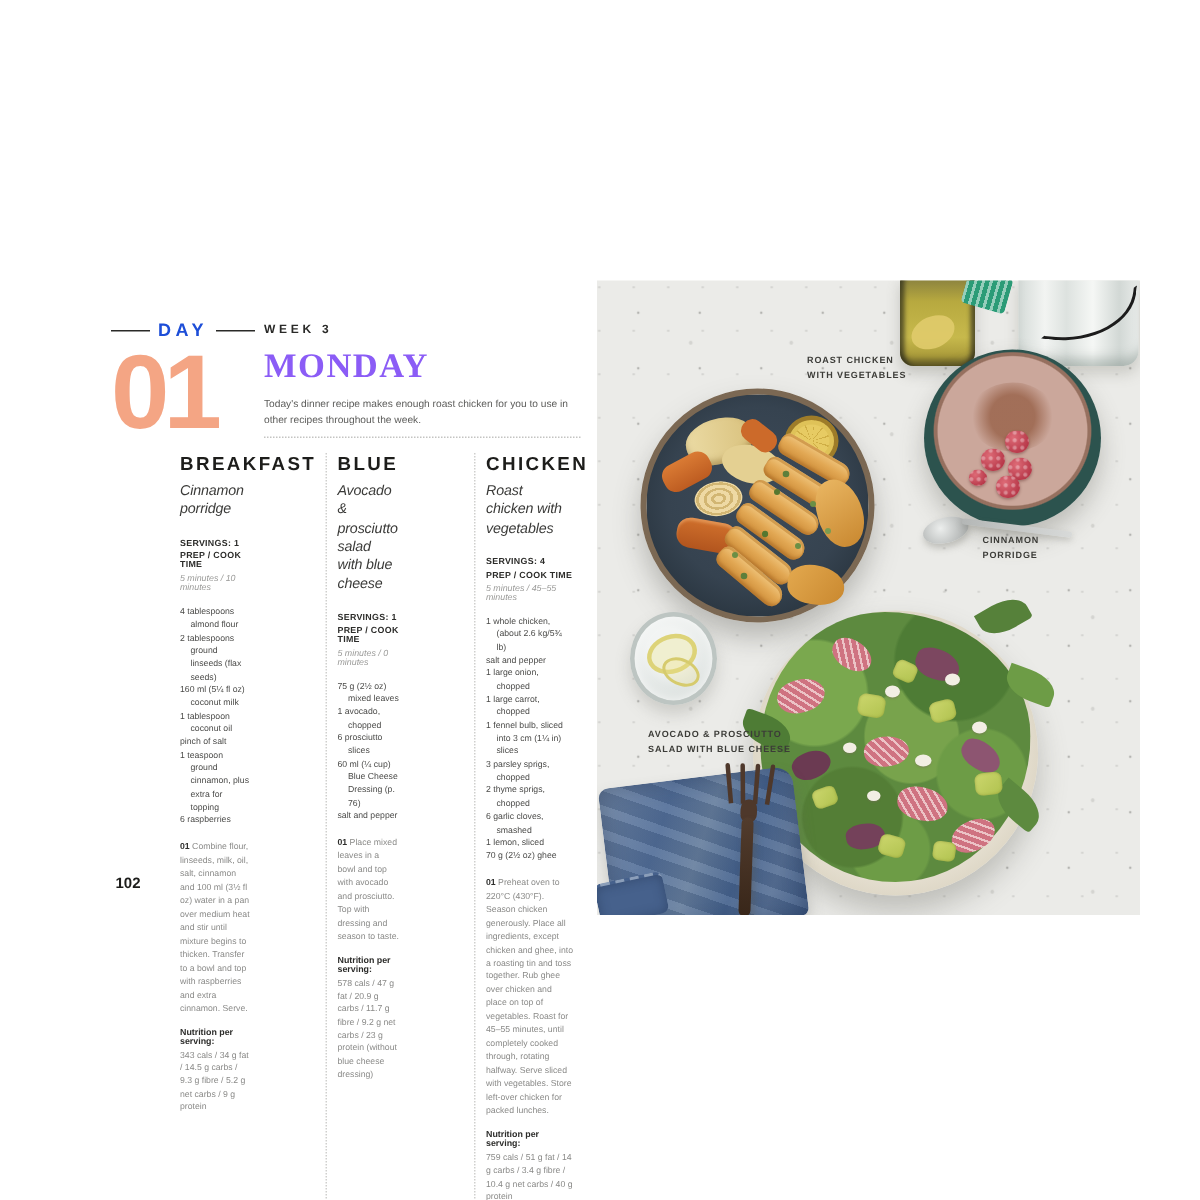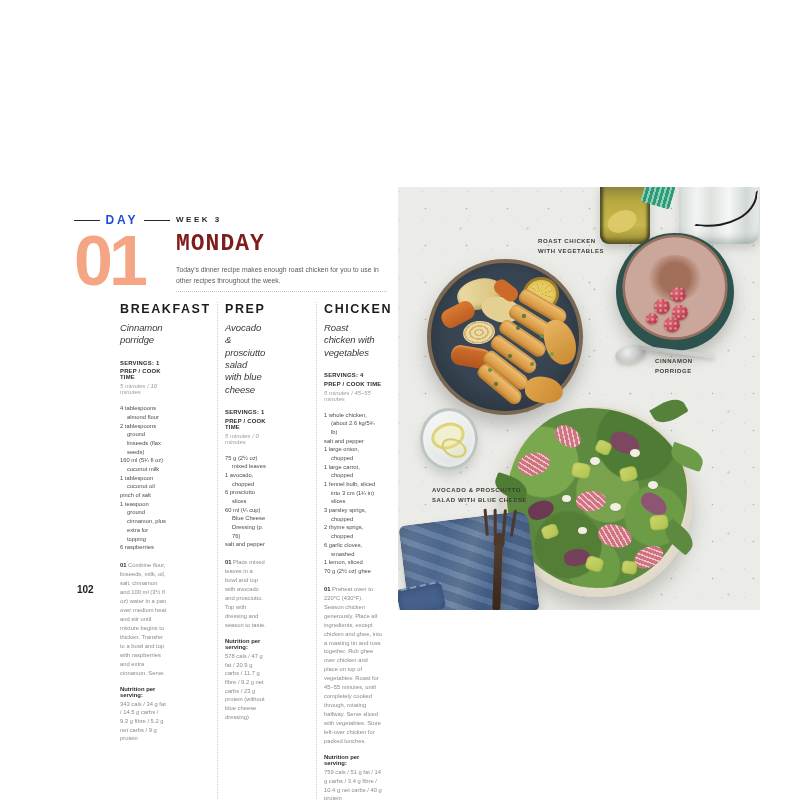--- a/index.html
+++ b/index.html
@@ -10,21 +10,21 @@
   .left-page { position:absolute; left:0; top:0; width:398px; height:800px; }
 
   .day-block { position:absolute; left:74px; top:213px; width:96px; }
   .day-row { display:flex; align-items:center; gap:5px; }
   .day-rule { flex:1; height:1px; background:#2a2a28; }
   .day-label { font-size:12px; font-weight:bold; letter-spacing:3px; color:#1d4ed8; }
   .day-number { font-size:70px; font-weight:bold; letter-spacing:-4px; line-height:.95; color:#f4a584; margin-top:1px; }
 
   .head-right { position:absolute; left:176px; top:215px; width:212px; }
   .week { font-size:8px; font-weight:bold; letter-spacing:2.5px; color:#2a2a28; }
-  .title { font-size:23px; font-weight:800; letter-spacing:1px; color:#7f1d1d; margin-top:7px; font-family:Liberation Mono, monospace; }
+  .title { font-size:23px; font-weight:800; letter-spacing:1px; color:#8b5cf6; margin-top:7px; font-family:Liberation Serif, serif; }
   .intro { font-size:6.8px; line-height:1.55; color:#5c5c5a; margin-top:8px; width:205px; }
 
   .dotted-h { position:absolute; left:176px; top:291px; width:211px; border-top:1.5px dotted #c4c4c2; }
 
   .meals { position:absolute; left:76px; top:302px; width:312px; display:grid; grid-template-columns:97px 99px 116px; }
   .meal { padding-right:6px;margin-left:44px; }
   .meal + .meal { border-left:1px dotted #cfcfcd; padding-left:7px; }
   .meal-label { font-size:12.5px; font-weight:800; letter-spacing:1.6px; color:#1d1d1b; font-family:"Liberation Sans", sans-serif; }
   .recipe-name { font-size:9.5px; font-style:italic; letter-spacing:-.1px; color:#3a3a38; line-height:1.3; margin-top:6px; }
   .meal:nth-child(2) .recipe-name { max-width:92px; }
@@ -235,21 +235,21 @@
             <div class="ing">pinch of salt</div>
             <div class="ing">1 teaspoon ground cinnamon, plus extra for topping</div>
             <div class="ing">6 raspberries</div>
           </div>
         <p class="method"><span class="step">01</span> <span>Combine flour, linseeds, milk, oil, salt, cinnamon and 100 ml (3½ fl oz) water in a pan over medium heat and stir until mixture begins to thicken. Transfer to a bowl and top with raspberries and extra cinnamon. Serve.</span></p>
         <div class="nut-label">Nutrition per serving:</div>
         <div class="nut">343 cals / 34 g fat / 14.5 g carbs / 9.3 g fibre / 5.2 g net carbs / 9 g protein</div>
       </section>
 
       <section class="meal">
-        <h2 class="meal-label">PREP</h2>
+        <h2 class="meal-label">BLUE</h2>
         <div class="recipe-name">Avocado &amp; prosciutto salad with blue cheese</div>
         <div class="servings">SERVINGS: 1</div>
         <div class="prep">PREP / COOK TIME</div>
         <div class="time">5 minutes / 0 minutes</div>
         <div class="ingredients">
             <div class="ing">75 g (2½ oz) mixed leaves</div>
             <div class="ing">1 avocado, chopped</div>
             <div class="ing">6 prosciutto slices</div>
             <div class="ing">60 ml (¼ cup) Blue Cheese Dressing (p. 76)</div>
             <div class="ing">salt and pepper</div>

